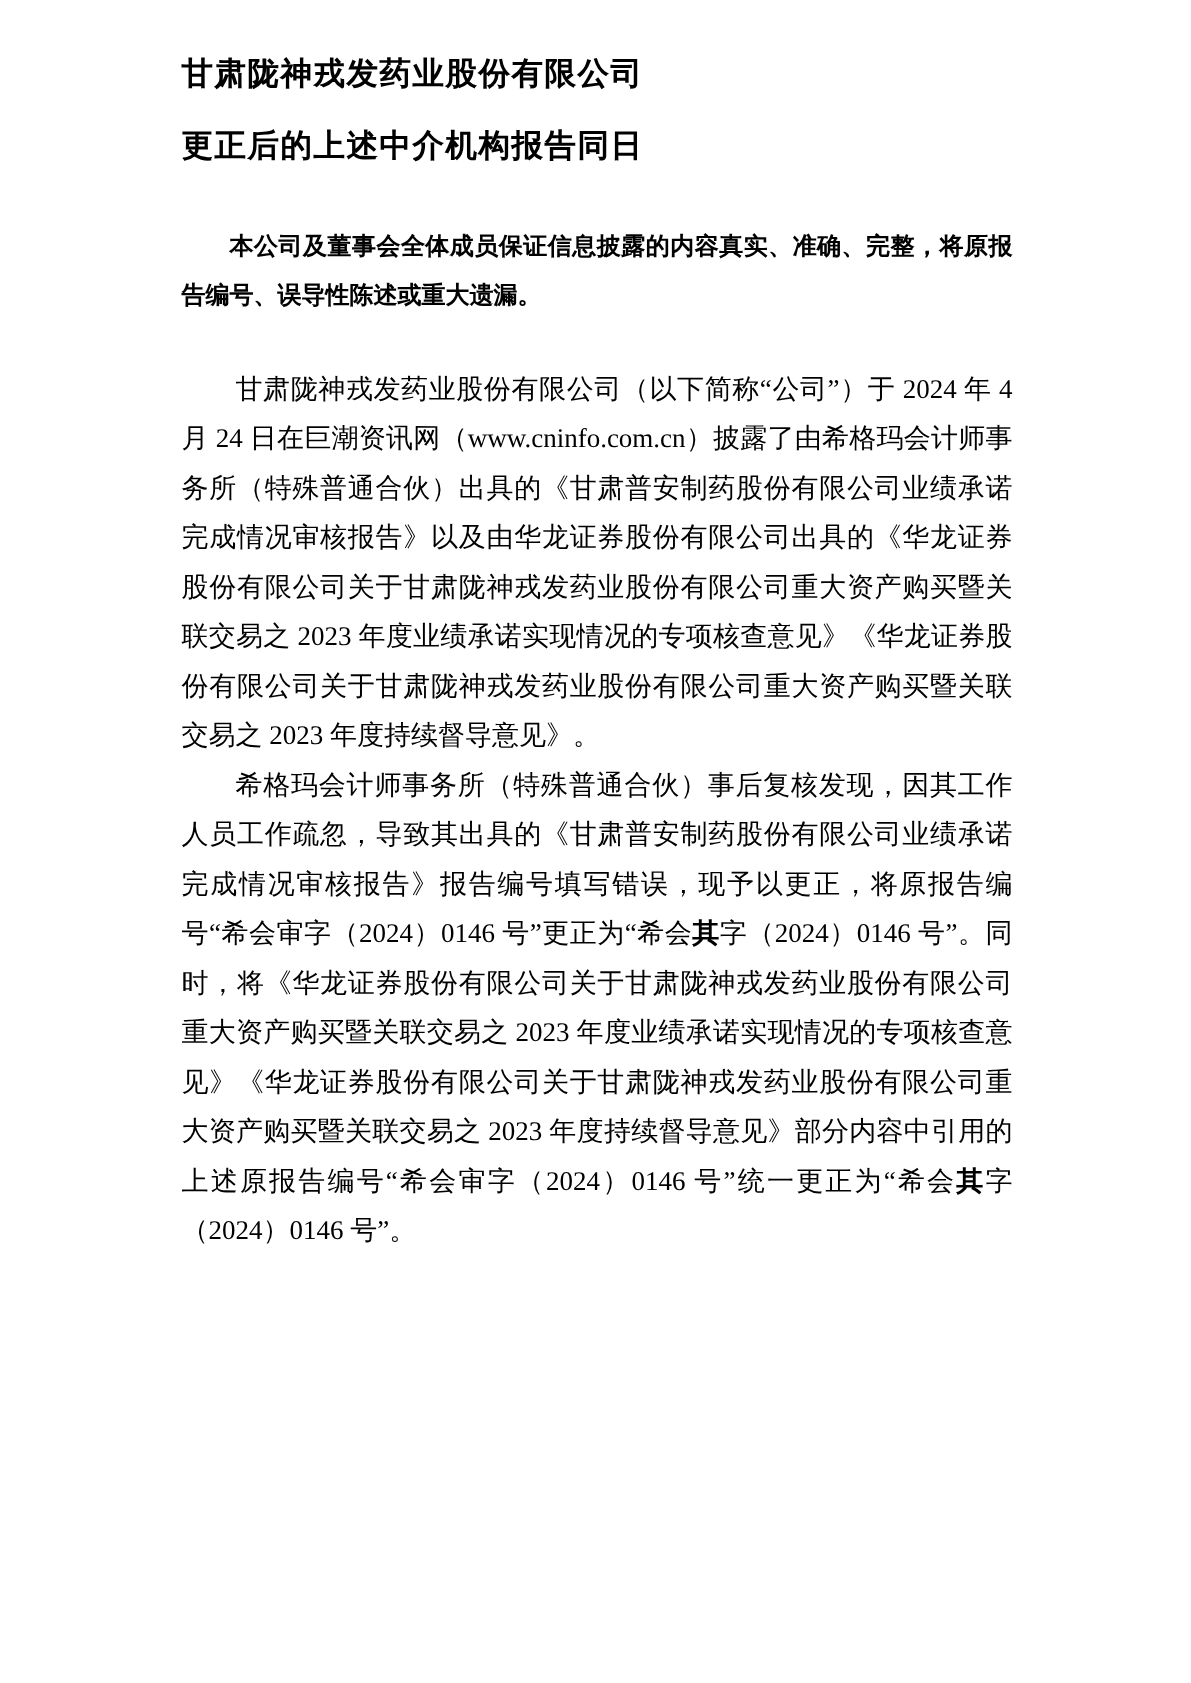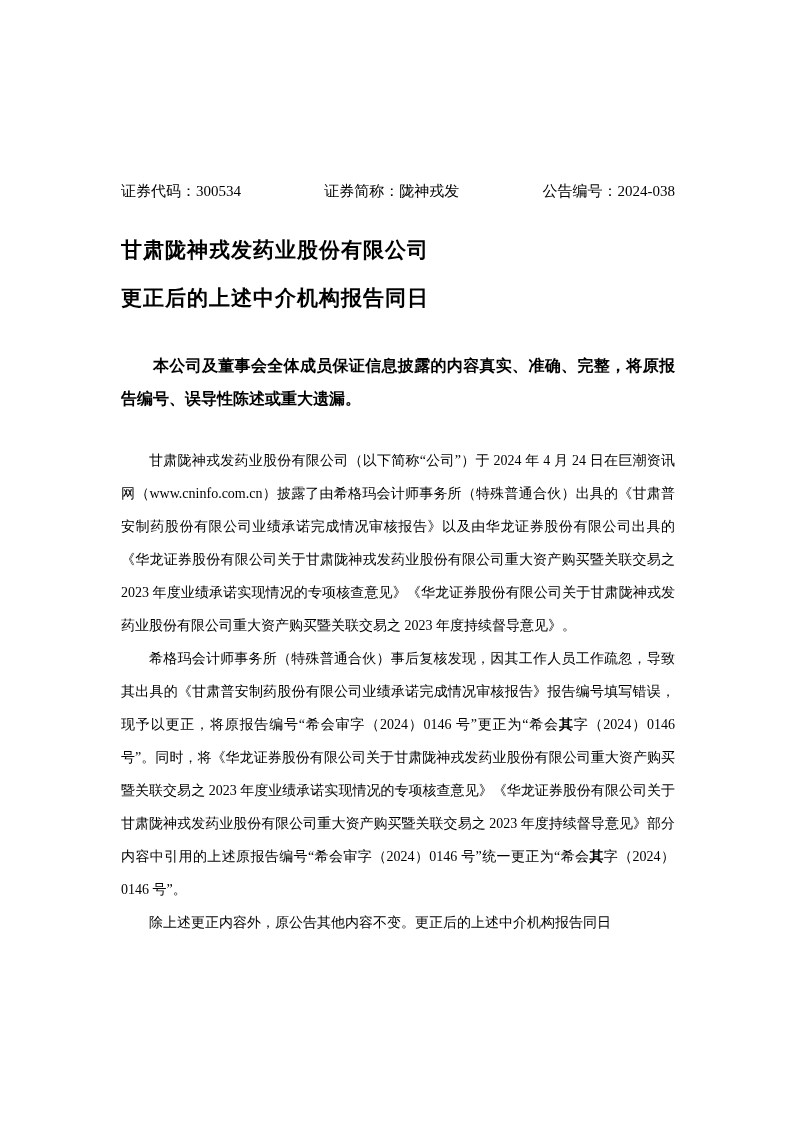--- a/index.html
+++ b/index.html
@@ -50,49 +50,43 @@
     font-weight: bold;
     text-indent: 2em;
     text-align: justify;
     text-justify: inter-ideograph;
   }
   .body-paragraphs {
     margin-top: 29px;
   }
   .body-para {
     margin: 0;
-    font-size: 14px;
+    font-size: 18px;
     line-height: 33px;
     text-indent: 2em;
     text-align: justify;
     text-justify: inter-ideograph;
   }
   .seg-bold {
     font-weight: bold;
   }
 </style>
 </head>
 <body>
 
 <div class="page">
   <div class="content">
 
-    <div class="header-row">
-      <span>证券代码：300534</span>
-      <span>证券简称：陇神戎发</span>
-      <span>公告编号：2024-038</span>
-    </div>
 
     <div class="title-block">
       <h1 class="title">甘肃陇神戎发药业股份有限公司</h1>
       <h1 class="title">更正后的上述中介机构报告同日</h1>
     </div>
 
     <p class="declaration">本公司及董事会全体成员保证信息披露的内容真实、准确、完整，将原报告编号、误导性陈述或重大遗漏。</p>
 
     <div class="body-paragraphs" id="body-paragraphs">
         <p class="body-para"><span>甘肃陇神戎发药业股份有限公司（以下简称“公司”）于 2024 年 4 月 24 日在巨潮资讯网（www.cninfo.com.cn）披露了由希格玛会计师事务所（特殊普通合伙）出具的《甘肃普安制药股份有限公司业绩承诺完成情况审核报告》以及由华龙证券股份有限公司出具的《华龙证券股份有限公司关于甘肃陇神戎发药业股份有限公司重大资产购买暨关联交易之 2023 年度业绩承诺实现情况的专项核查意见》《华龙证券股份有限公司关于甘肃陇神戎发药业股份有限公司重大资产购买暨关联交易之 2023 年度持续督导意见》。</span></p>
         <p class="body-para"><span>希格玛会计师事务所（特殊普通合伙）事后复核发现，因其工作人员工作疏忽，导致其出具的《甘肃普安制药股份有限公司业绩承诺完成情况审核报告》报告编号填写错误，现予以更正，将原报告编号“希会审字（2024）0146 号”更正为“希会</span><span class="seg-bold">其</span><span>字（2024）0146 号”。同时，将《华龙证券股份有限公司关于甘肃陇神戎发药业股份有限公司重大资产购买暨关联交易之 2023 年度业绩承诺实现情况的专项核查意见》《华龙证券股份有限公司关于甘肃陇神戎发药业股份有限公司重大资产购买暨关联交易之 2023 年度持续督导意见》部分内容中引用的上述原报告编号“希会审字（2024）0146 号”统一更正为“希会</span><span class="seg-bold">其</span><span>字（2024）0146 号”。</span></p>
-        <p class="body-para"><span>除上述更正内容外，原公告其他内容不变。更正后的上述中介机构报告同日</span></p>
       </div>
 
   </div>
 </div>
 
 </body></html>

